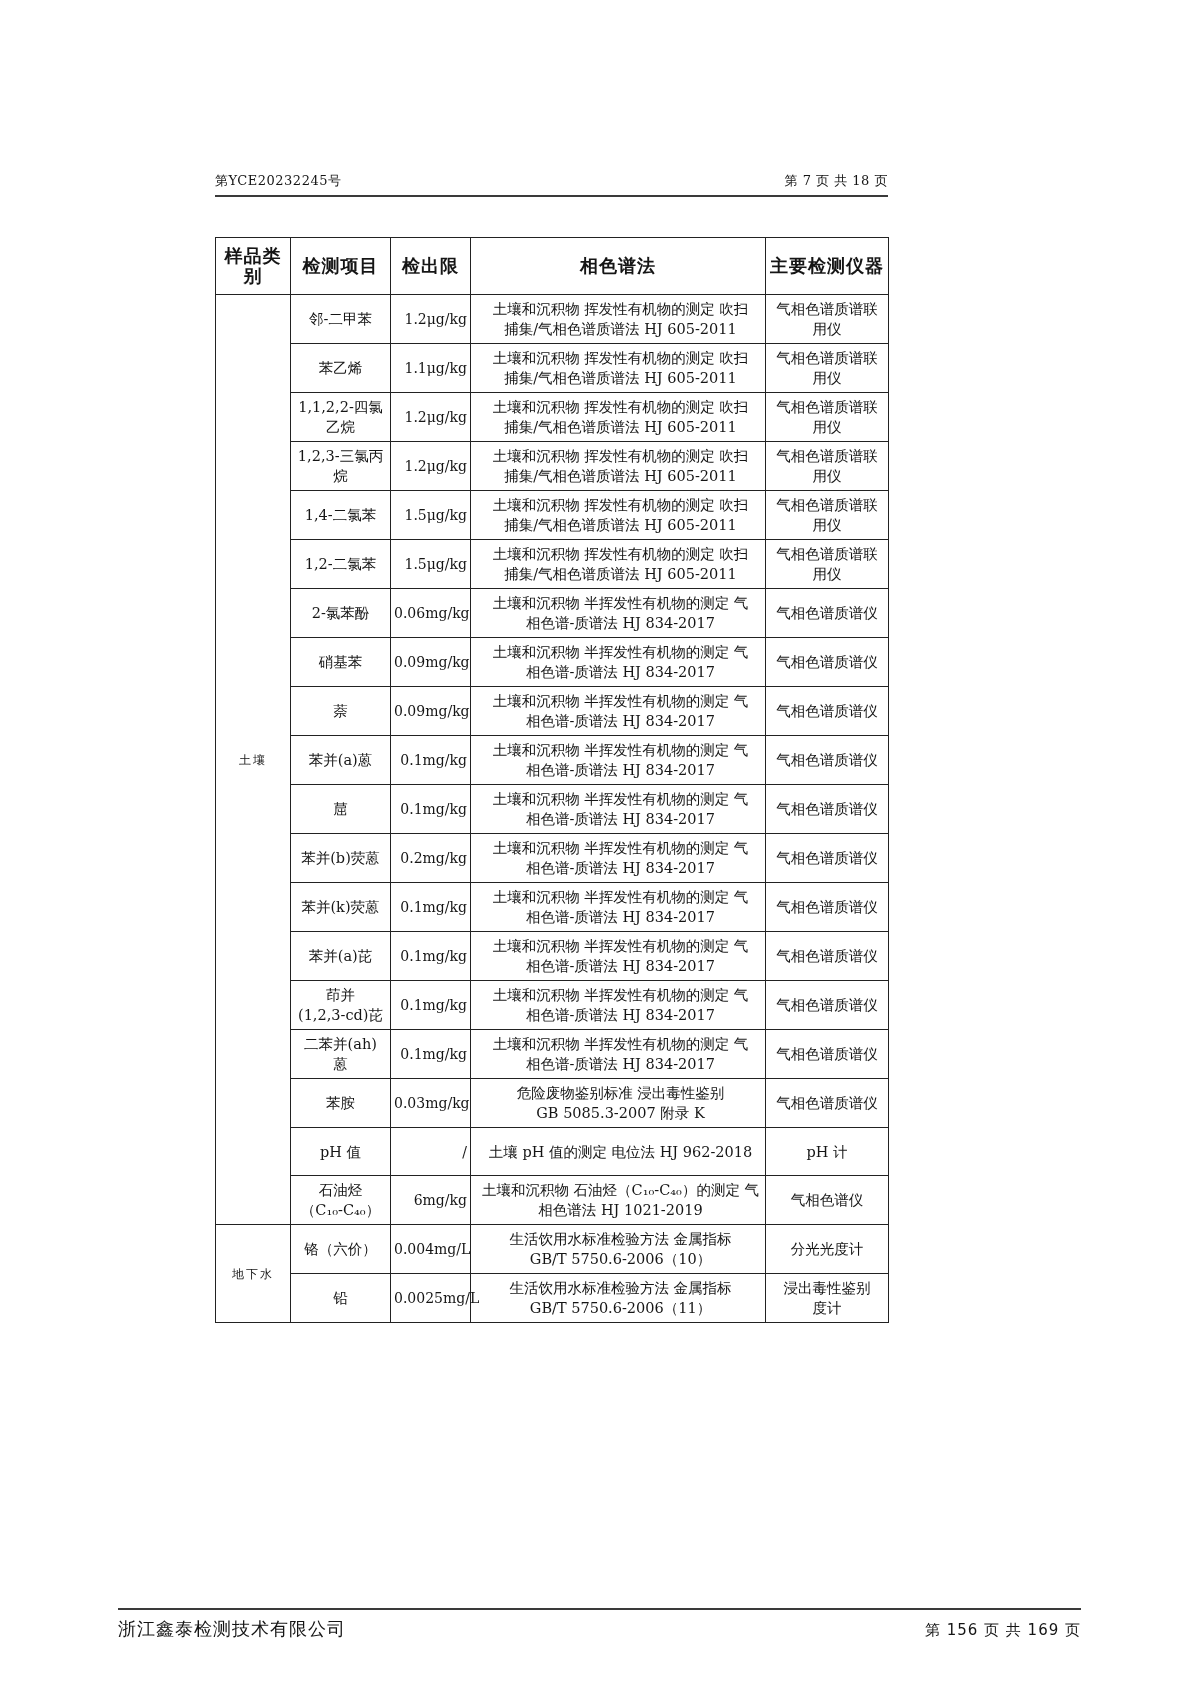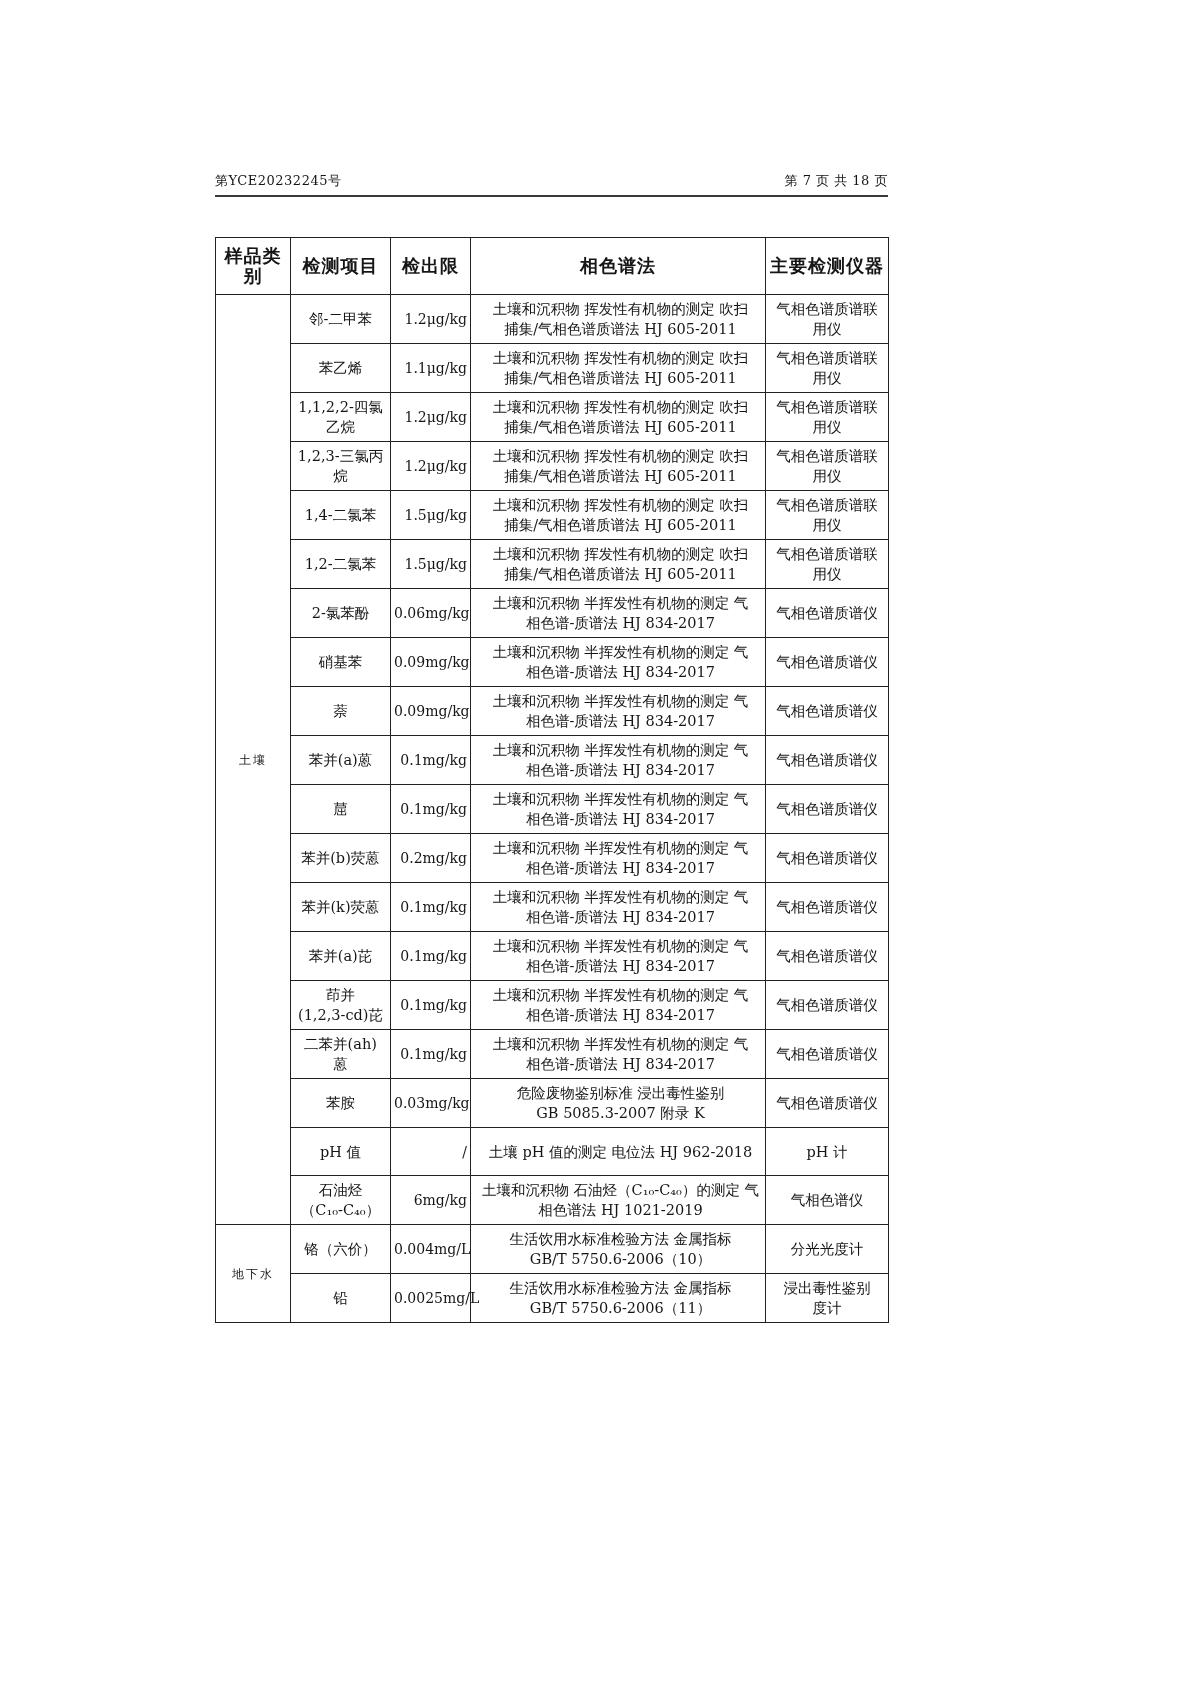--- a/index.html
+++ b/index.html
@@ -251,14 +251,18 @@
           <td class="item">铅</td>
           <td class="limit">0.0025mg/L</td>
           <td class="basis">生活饮用水标准检验方法  金属指标
 GB/T 5750.6-2006（11）</td>
           <td class="instr">浸出毒性鉴别
 度计</td>
         </tr>
       </tbody>
   </table>
 
+  <div class="doc-footer">
+    <span class="footer-company">浙江鑫泰检测技术有限公司</span>
+    <span class="footer-pages">第 156 页 共 169 页</span>
+  </div>
 
 </div>
 
 </body></html>

